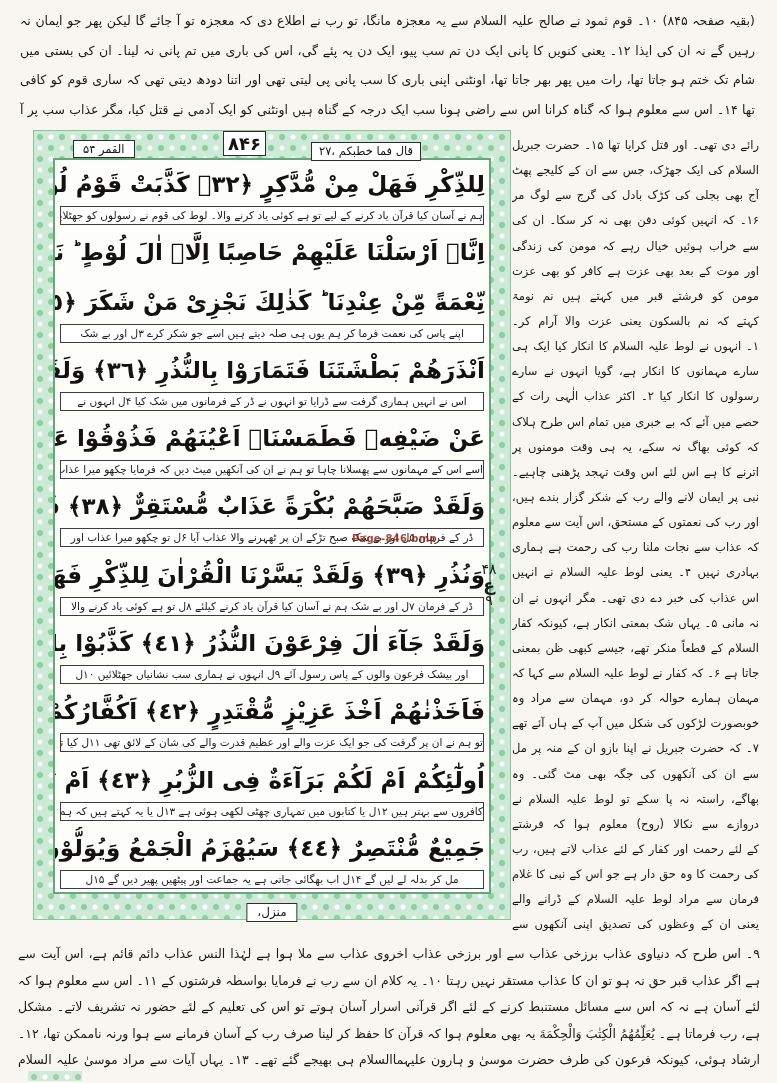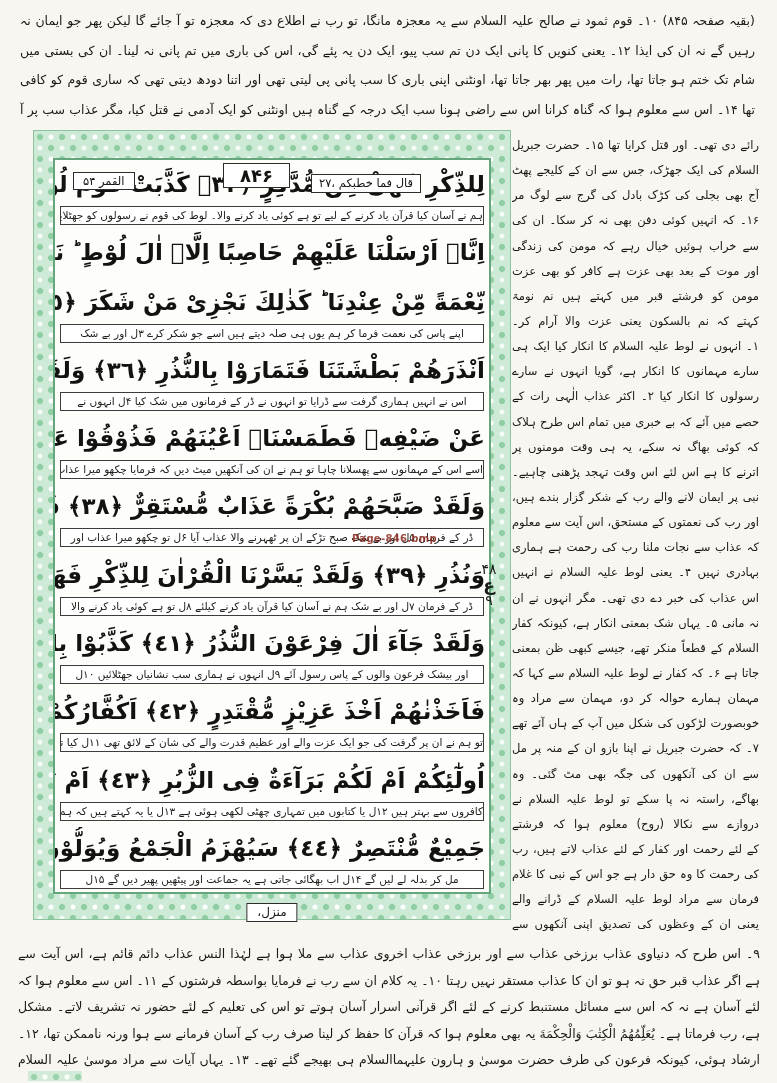--- a/index.html
+++ b/index.html
@@ -46,24 +46,24 @@
     font-size:23px;line-height:43px;height:43px;white-space:nowrap;overflow:hidden;
     padding:0 4px;
   }
   .urdu-box{
     direction:rtl;text-align:center;font-size:10.5px;line-height:17px;height:19px;
     margin:0 5px;border:1px solid #3c3c3c;background:#ffffff;color:#23201c;
     white-space:nowrap;overflow:hidden;box-sizing:border-box;
   }
   .hdr-box{
     position:absolute;background:#ffffff;border:1px solid #2c2c2c;
-    direction:rtl;color:#151310;white-space:nowrap;z-index:3;margin-top:32px;
+    direction:rtl;color:#151310;white-space:nowrap;z-index:3;
   }
   .hdr-annotation{left:277px;top:11px;font-size:11.5px;line-height:17px;padding:0 7px;}
-  .hdr-page{left:189px;top:0px;font-size:18px;font-weight:700;line-height:23px;padding:0 16px;letter-spacing:3px;}
+  .hdr-page{left:189px;top:0px;font-size:18px;font-weight:700;line-height:23px;padding:0 4px;letter-spacing:3px;}
   .hdr-surah{left:39px;top:9px;font-size:11.5px;line-height:16px;padding:0 9px;}
   .manzil{
     position:absolute;left:50%;bottom:-3px;transform:translateX(-50%);
     background:#ffffff;border:1px solid #2c2c2c;font-size:12px;line-height:17px;
     padding:0 10px;direction:rtl;z-index:3;white-space:nowrap;
   }
 
   
   .ruku{
     position:absolute;left:477px;top:564px;width:24px;z-index:4;

